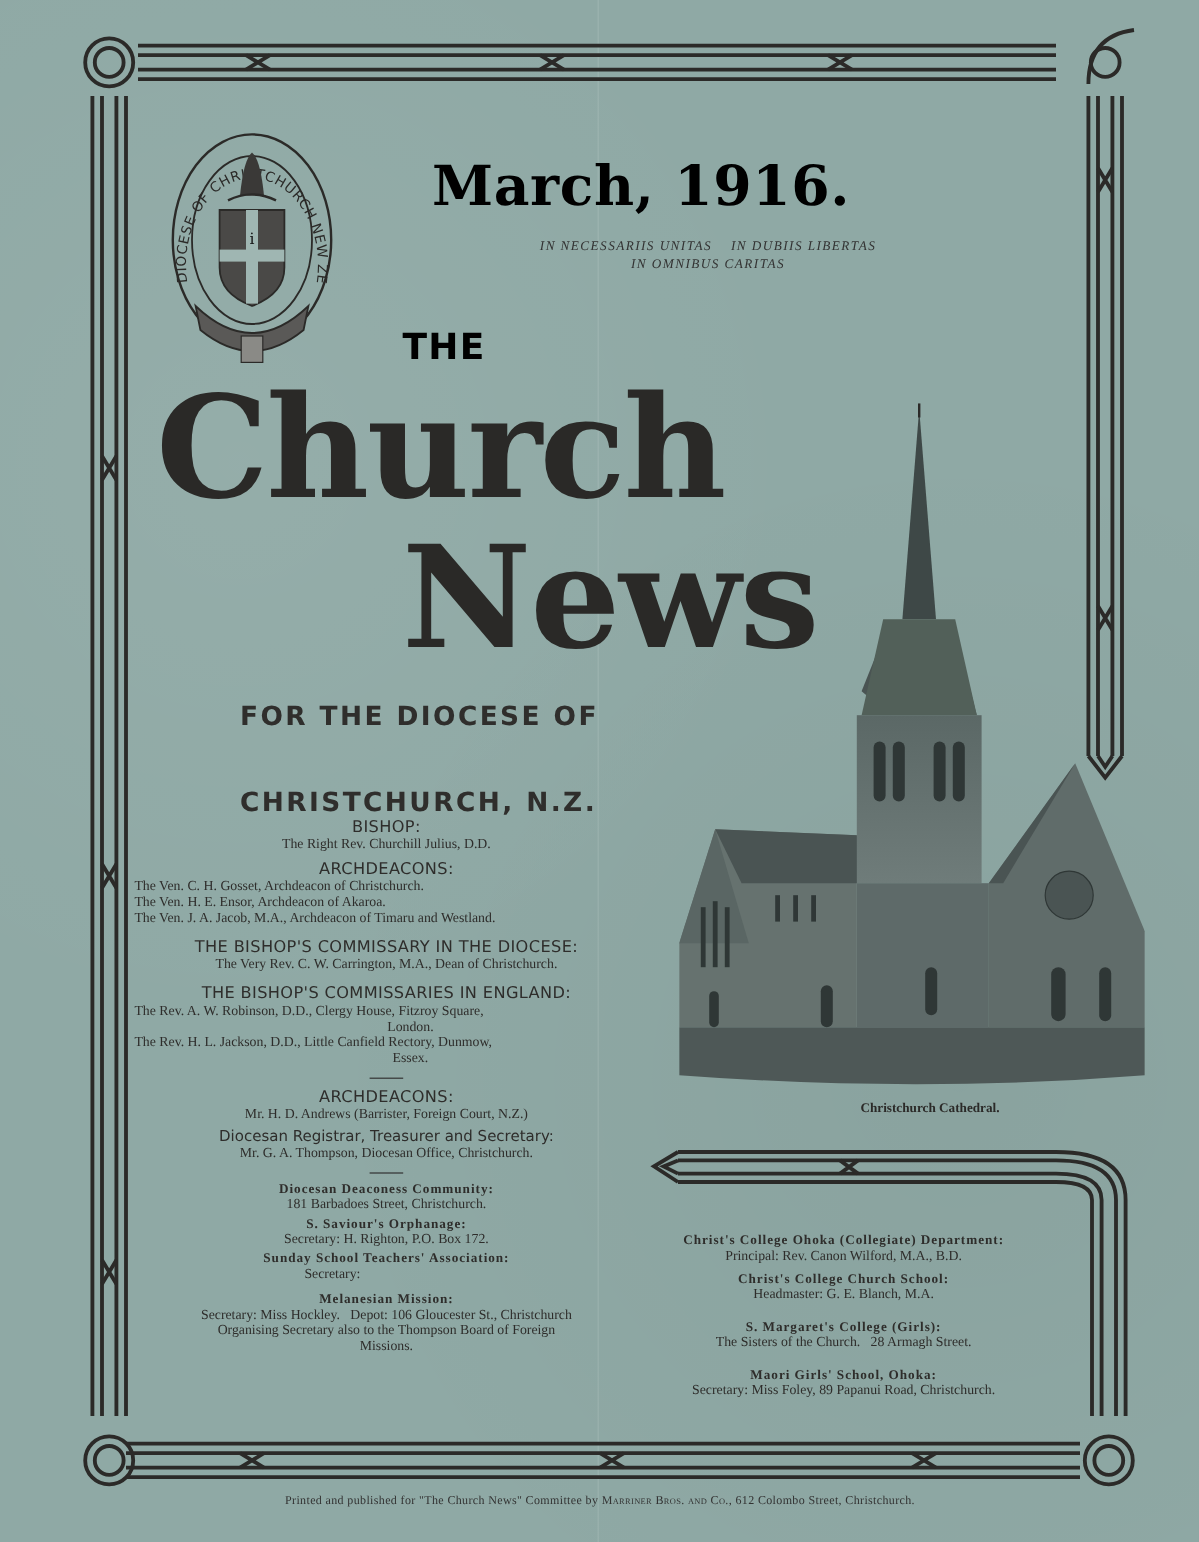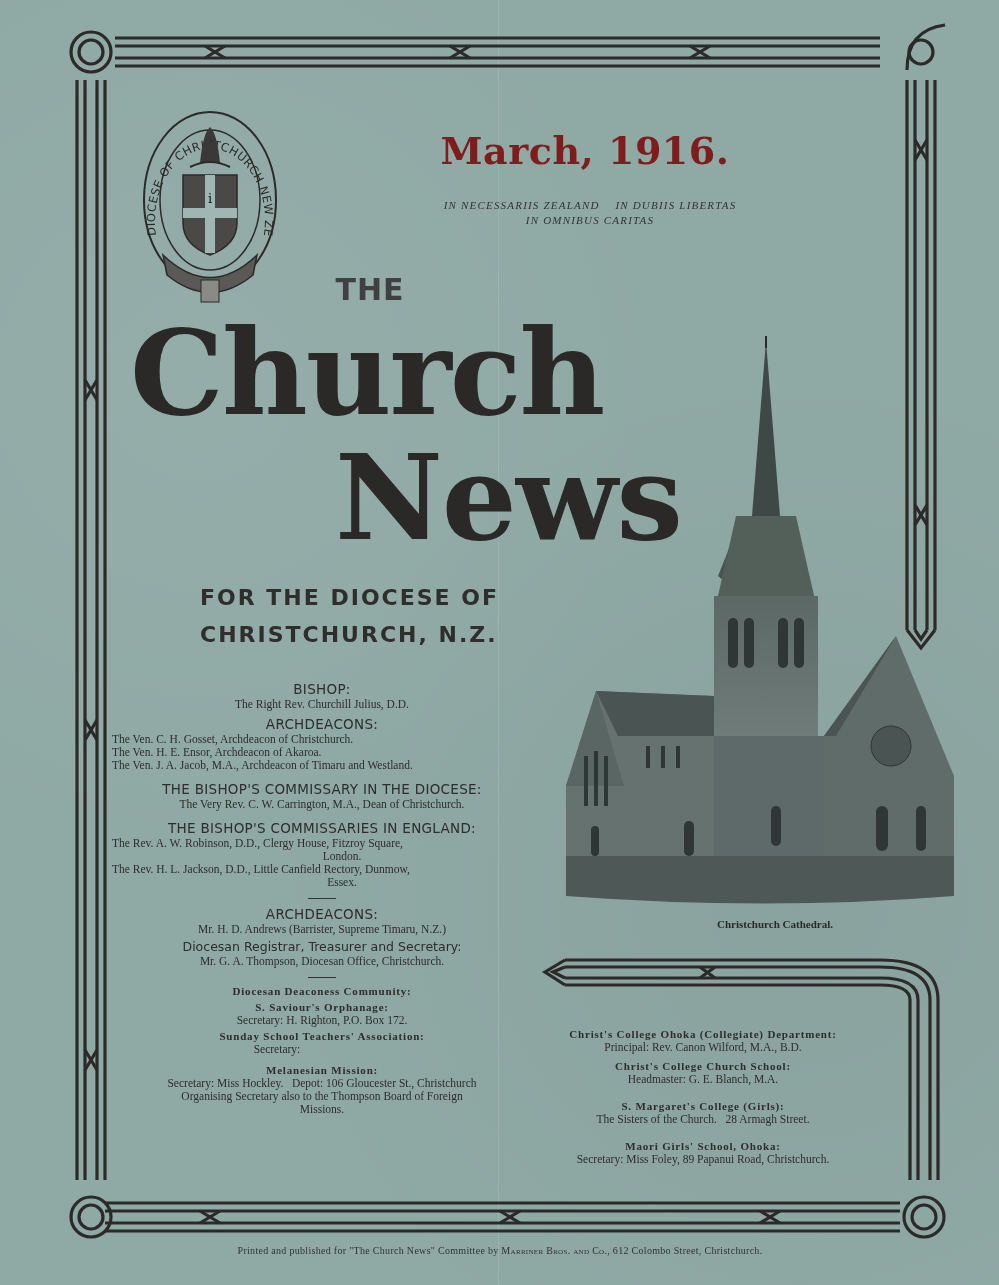--- a/index.html
+++ b/index.html
@@ -13,26 +13,26 @@
     font-family: "Liberation Serif", serif;
   }
   .abs { position: absolute; }
   .fold { position: absolute; left: 498px; top: 0; width: 1px; height: 1285px; background: rgba(255,255,255,0.12); }
   svg.frame { position: absolute; left: 0; top: 0; }
 
   
   .seal { left: 135px; top: 105px; width: 150px; height: 210px; }
 
   
-  .date { left: 360px; top: 128px; width: 450px; text-align: center;
-    font-family: "DejaVu Serif", serif; font-weight: bold; font-size: 38px; letter-spacing: 0.5px; color: #7f1d1d; }
+  .date { left: 360px; top: 128px; width: 450px; text-align: left;
+    font-family: "DejaVu Serif", serif; font-weight: bold; font-size: 46px; letter-spacing: 0.5px; color: #000000; }
   .motto { left: 380px; top: 198px; width: 420px; text-align: center;
     font-family: "Liberation Serif", serif; font-style: italic; font-size: 11px; letter-spacing: 1.2px; line-height: 15px; color: #333; }
   .the { left: 300px; top: 272px; width: 140px; text-align: center;
-    font-family: "DejaVu Sans", sans-serif; font-weight: bold; font-size: 30px; color: #404040; letter-spacing: 1px; }
+    font-family: "DejaVu Sans", sans-serif; font-weight: bold; font-size: 30px; color: #000000; letter-spacing: 1px; }
   .church { left: 130px; top: 308px; font-family: "DejaVu Serif", serif; font-weight: bold;
     font-size: 118px; letter-spacing: -2px; color: #2a2927; line-height: 130px; }
   .news { left: 335px; top: 433px; font-family: "DejaVu Serif", serif; font-weight: bold;
     font-size: 118px; letter-spacing: -1px; color: #2a2927; line-height: 130px; }
   .sub { left: 200px; font-family: "DejaVu Sans", sans-serif; font-weight: bold; font-size: 22px; letter-spacing: 2px; color: #2f2e2c; }
 
   
   .col-left { left: 112px; top: 676px; width: 420px; text-align: center; font-size: 11.5px; line-height: 13px; color: #2e2d2b; }
   .col-left .hd { font-family: "DejaVu Sans", sans-serif; font-size: 13.5px; letter-spacing: 0.3px; margin-top: 5px; line-height: 17px; }
   .col-left .ln { text-align: left; }
@@ -140,50 +140,51 @@
     <rect x="70" y="70" width="10" height="78" fill="#9fb6b2"></rect>
     <rect x="48" y="103" width="54" height="10" fill="#9fb6b2"></rect>
     <text x="73" y="98" font-size="13" fill="#111" font-family="DejaVu Serif, serif">i</text>
   </g>
   <path d="M28 150 Q75 195 122 150 L118 170 Q75 205 32 170 Z" fill="#5a5957" stroke="#2b2a28" stroke-width="1.5"></path>
   <rect x="66" y="175" width="18" height="22" fill="#8a8a86" stroke="#2b2a28"></rect>
 </svg>
 
 <div class="abs date">March, 1916.</div>
 <div class="abs motto">
-  <div style="white-space:pre">IN NECESSARIIS ZEALAND    IN DUBIIS LIBERTAS</div>
+  <div style="white-space:pre">IN NECESSARIIS UNITAS    IN DUBIIS LIBERTAS</div>
   <div>IN OMNIBUS CARITAS</div>
 </div>
 <div class="abs the">THE</div>
 <div class="abs church">Church</div>
 <div class="abs news">News</div>
 <div class="abs sub" style="top:585px;">FOR THE DIOCESE OF</div>
-<div class="abs sub" style="top:622px;">CHRISTCHURCH, N.Z.</div>
+<div class="abs sub" style="top:657px;">CHRISTCHURCH, N.Z.</div>
 
 <div class="abs col-left">
   <div class="hd">BISHOP:</div>
   <div>The Right Rev. Churchill Julius, D.D.</div>
   <div class="hd">ARCHDEACONS:</div>
   <div class="ln">The Ven. C. H. Gosset, Archdeacon of Christchurch.</div>
   <div class="ln">The Ven. H. E. Ensor, Archdeacon of Akaroa.</div>
   <div class="ln">The Ven. J. A. Jacob, M.A., Archdeacon of Timaru and Westland.</div>
   <div class="hd" style="margin-top:9px">THE BISHOP'S COMMISSARY IN THE DIOCESE:</div>
   <div>The Very Rev. C. W. Carrington, M.A., Dean of Christchurch.</div>
   <div class="hd" style="margin-top:9px">THE BISHOP'S COMMISSARIES IN ENGLAND:</div>
   <div class="ln">The Rev. A. W. Robinson, D.D., Clergy House, Fitzroy Square,</div>
   <div class="ind">London.</div>
   <div class="ln">The Rev. H. L. Jackson, D.D., Little Canfield Rectory, Dunmow,</div>
   <div class="ind">Essex.</div>
   <div class="rule"></div>
   <div class="hd" style="margin-top:0">ARCHDEACONS:</div>
-  <div>Mr. H. D. Andrews (Barrister, Supreme Timaru, N.Z.)</div>
+  <div>Mr. H. D. Andrews (Barrister, Foreign Court, N.Z.)</div>
   <div class="hd2">Diocesan Registrar, Treasurer and Secretary:</div>
   <div>Mr. G. A. Thompson, Diocesan Office, Christchurch.</div>
   <div class="rule"></div>
   <div class="bold">Diocesan Deaconess Community:</div>
+  <div>181 Barbadoes Street, Christchurch.</div>
   <div class="bold">S. Saviour's Orphanage:</div>
   <div>Secretary: H. Righton, P.O. Box 172.</div>
   <div class="bold">Sunday School Teachers' Association:</div>
   <div style="padding-left:0;margin-left:-90px">Secretary:</div>
   <div class="bold" style="margin-top:8px">Melanesian Mission:</div>
   <div style="white-space:pre">Secretary: Miss Hockley.   Depot: 106 Gloucester St., Christchurch</div>
   <div>Organising Secretary also to the Thompson Board of Foreign</div>
   <div>Missions.</div>
 </div>
 

